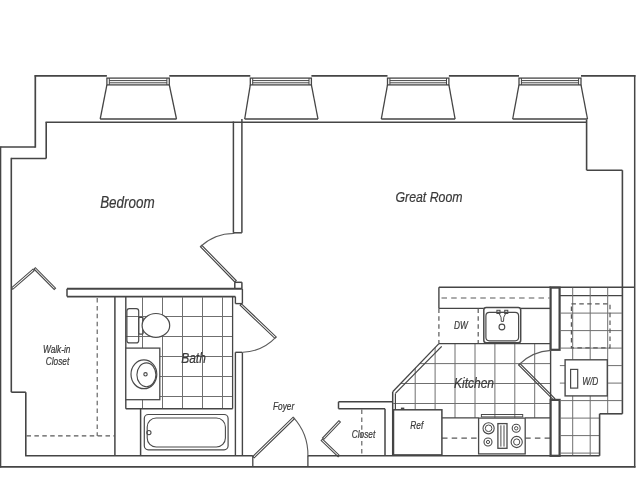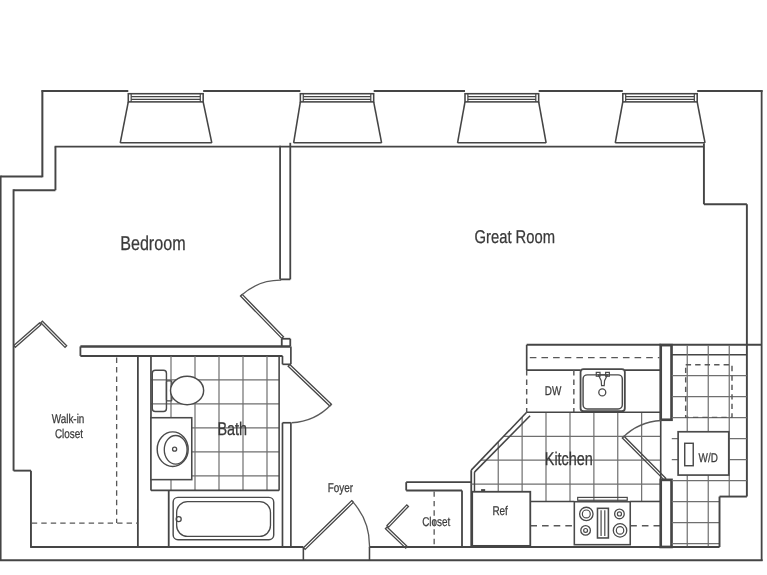--- a/index.html
+++ b/index.html
@@ -1,14 +1,14 @@
 <!DOCTYPE html>
 <html><head><meta charset="utf-8"><style>
 html,body{margin:0;padding:0;background:#fff;}
-.plan{position:relative;width:534px;height:479px;background:#ffffff;font-family:"Liberation Sans",sans-serif;}
+.plan{position:relative;width:534px;height:479px;background:#ffffff;font-family:"Liberation Sans",sans-serif;font-style:italic;}
 svg{position:absolute;left:0;top:0;}
 text{fill:#3a3a3a;stroke:#3a3a3a;stroke-width:0.22px;}
 .lbl{font-size:15.4px;}.lbl2{font-size:16.8px;}
 .sm{font-size:10.6px;}
 </style></head><body>
 <div class="plan">
 <svg width="639" height="479" viewBox="0 0 639 479">
 <defs>
 <clipPath id="bathclip">
           <rect x="125.8" y="296.6" width="106.8" height="112.1"></rect>

